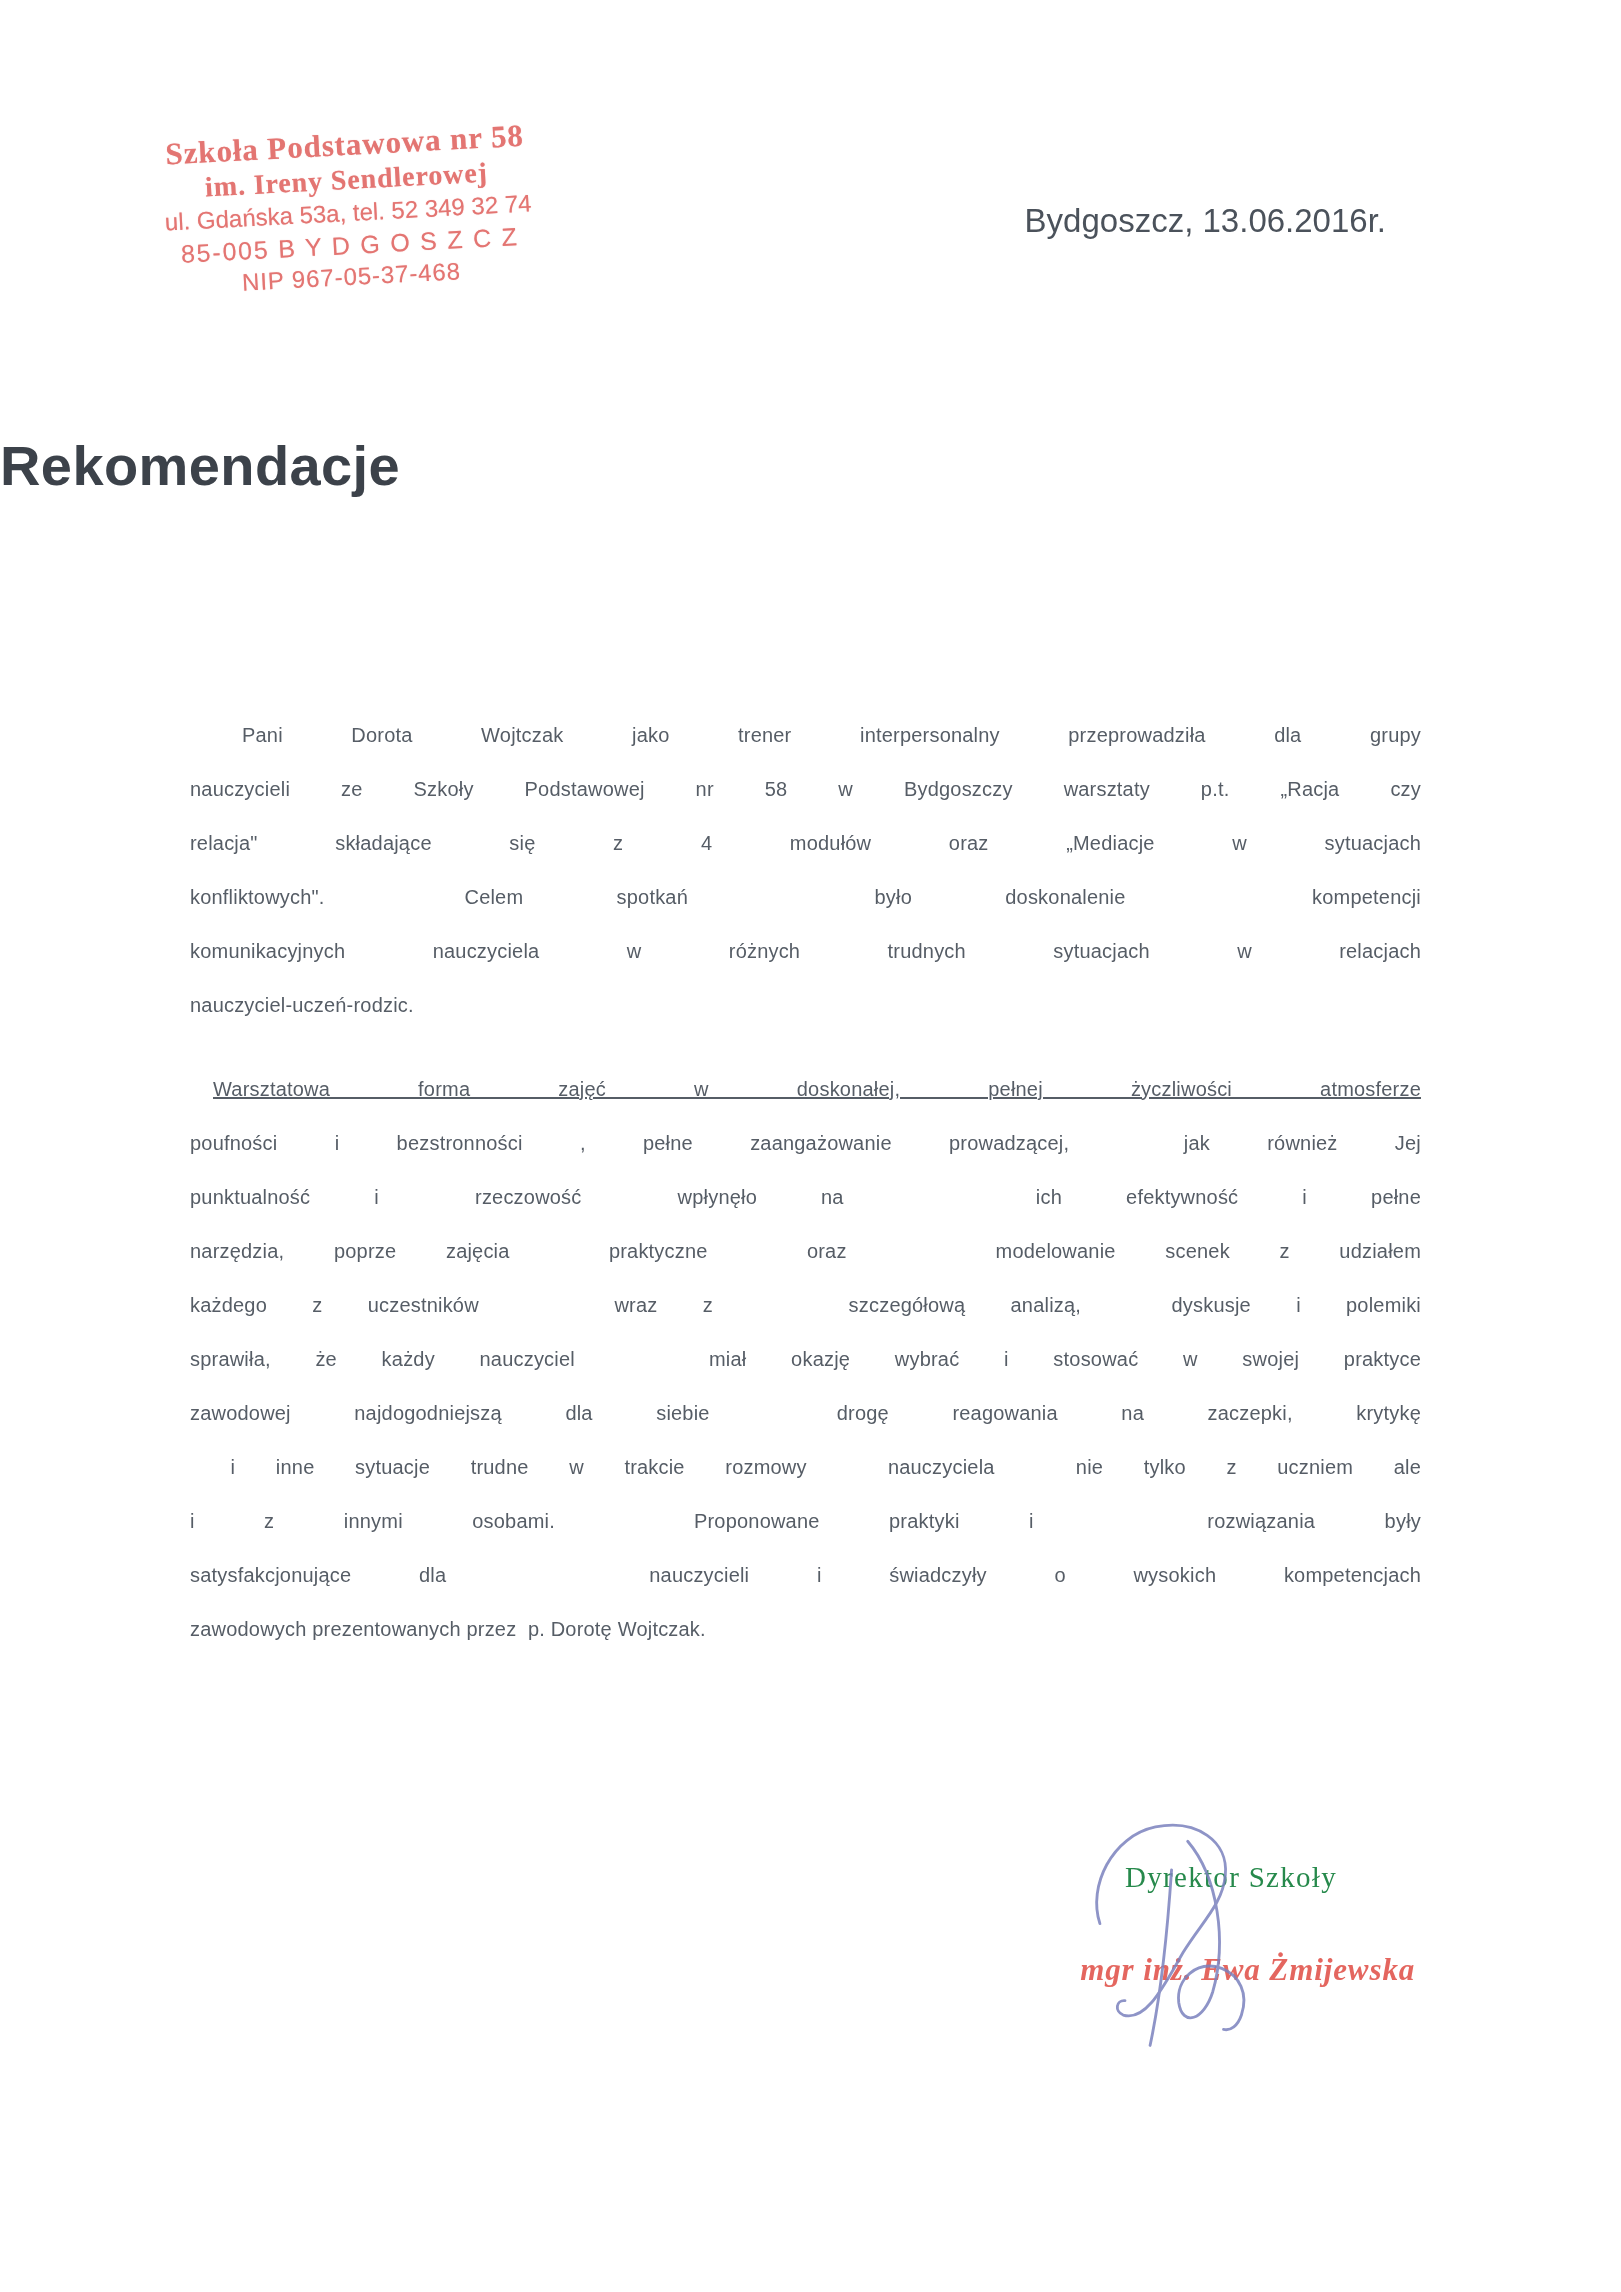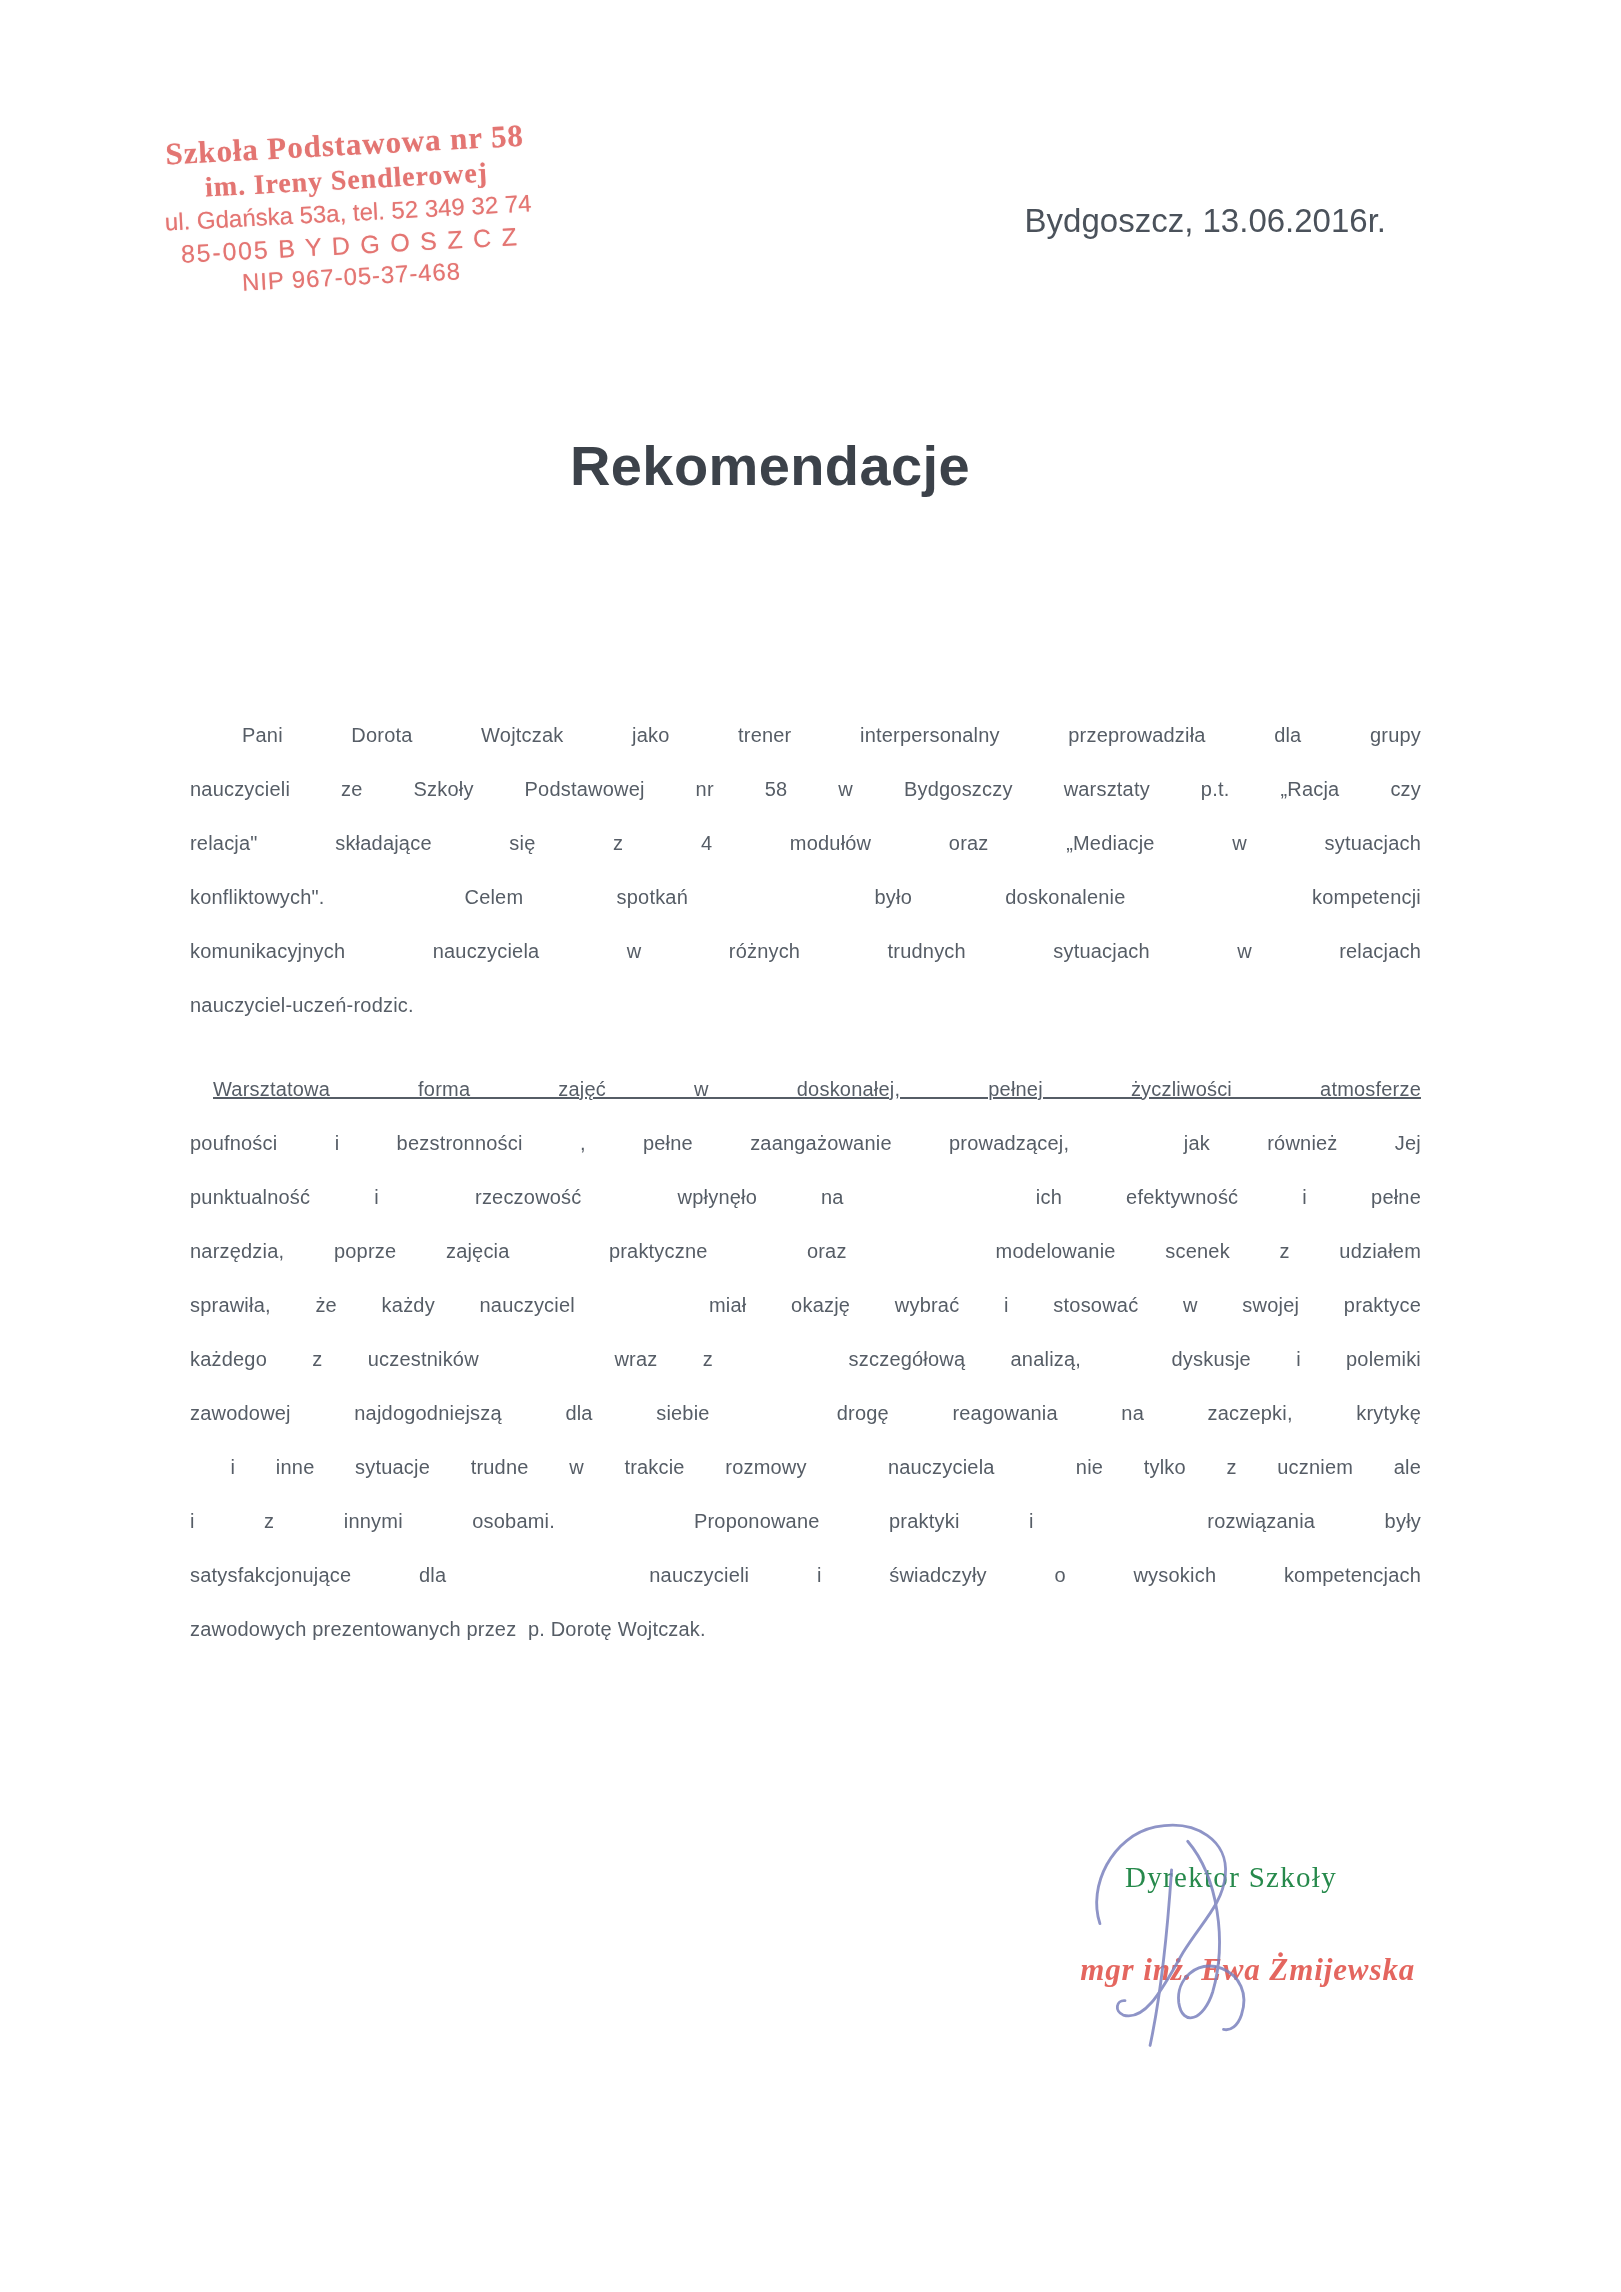--- a/index.html
+++ b/index.html
@@ -26,21 +26,21 @@
   .stamp .s4{font-size:25px;line-height:32px;letter-spacing:1.8px;}
   .stamp .s5{font-size:24px;line-height:32px;letter-spacing:0.9px;}
   
   .date{
     position:absolute;top:202px;right:235px;
     font-size:33px;color:#4b525b;
   }
   
   .title{
     position:absolute;top:433px;left:0;right:81px;
-    margin:0;text-align:center;
+    margin:0;
     font-size:56px;font-weight:bold;color:#3c424a;
     letter-spacing:0.4px;
   }
   
   .body-text{
     position:absolute;left:190px;top:708px;width:1231px;
     color:#565d66;font-size:20px;
   }
   .para{margin:0 0 29.6px 0;}
   .line{
@@ -95,22 +95,22 @@
         <div class="line">relacja"  składające  się  z  4  modułów  oraz  „Mediacje  w  sytuacjach</div>
         <div class="line">konfliktowych".   Celem  spotkań    było  doskonalenie    kompetencji</div>
         <div class="line">komunikacyjnych nauczyciela w różnych trudnych sytuacjach w relacjach</div>
         <div class="line last">nauczyciel-uczeń-rodzic.</div>
       </div>
       <div class="para p2">
         <div class="line">Warsztatowa forma zajęć w doskonałej, pełnej życzliwości atmosferze</div>
         <div class="line">poufności i bezstronności , pełne zaangażowanie prowadzącej,  jak również Jej</div>
         <div class="line">punktualność  i   rzeczowość   wpłynęło  na      ich  efektywność  i  pełne</div>
         <div class="line">narzędzia, poprze zajęcia  praktyczne  oraz   modelowanie scenek z udziałem</div>
+        <div class="line">każdego z uczestników   wraz z   szczegółową analizą,  dyskusje i polemiki</div>
         <div class="line">sprawiła, że każdy nauczyciel   miał okazję wybrać i stosować w swojej praktyce</div>
-        <div class="line">każdego z uczestników   wraz z   szczegółową analizą,  dyskusje i polemiki</div>
         <div class="line">zawodowej najdogodniejszą dla siebie  drogę reagowania na zaczepki, krytykę</div>
         <div class="line"> i inne sytuacje trudne w trakcie rozmowy  nauczyciela  nie tylko z uczniem ale</div>
         <div class="line">i  z  innymi  osobami.    Proponowane  praktyki  i     rozwiązania  były</div>
         <div class="line">satysfakcjonujące dla   nauczycieli i świadczyły o wysokich kompetencjach</div>
         <div class="line last">zawodowych prezentowanych przez  p. Dorotę Wojtczak.</div>
       </div>
     </div>
 
   <div class="sig">
     <div class="role">Dyrektor Szkoły</div>

